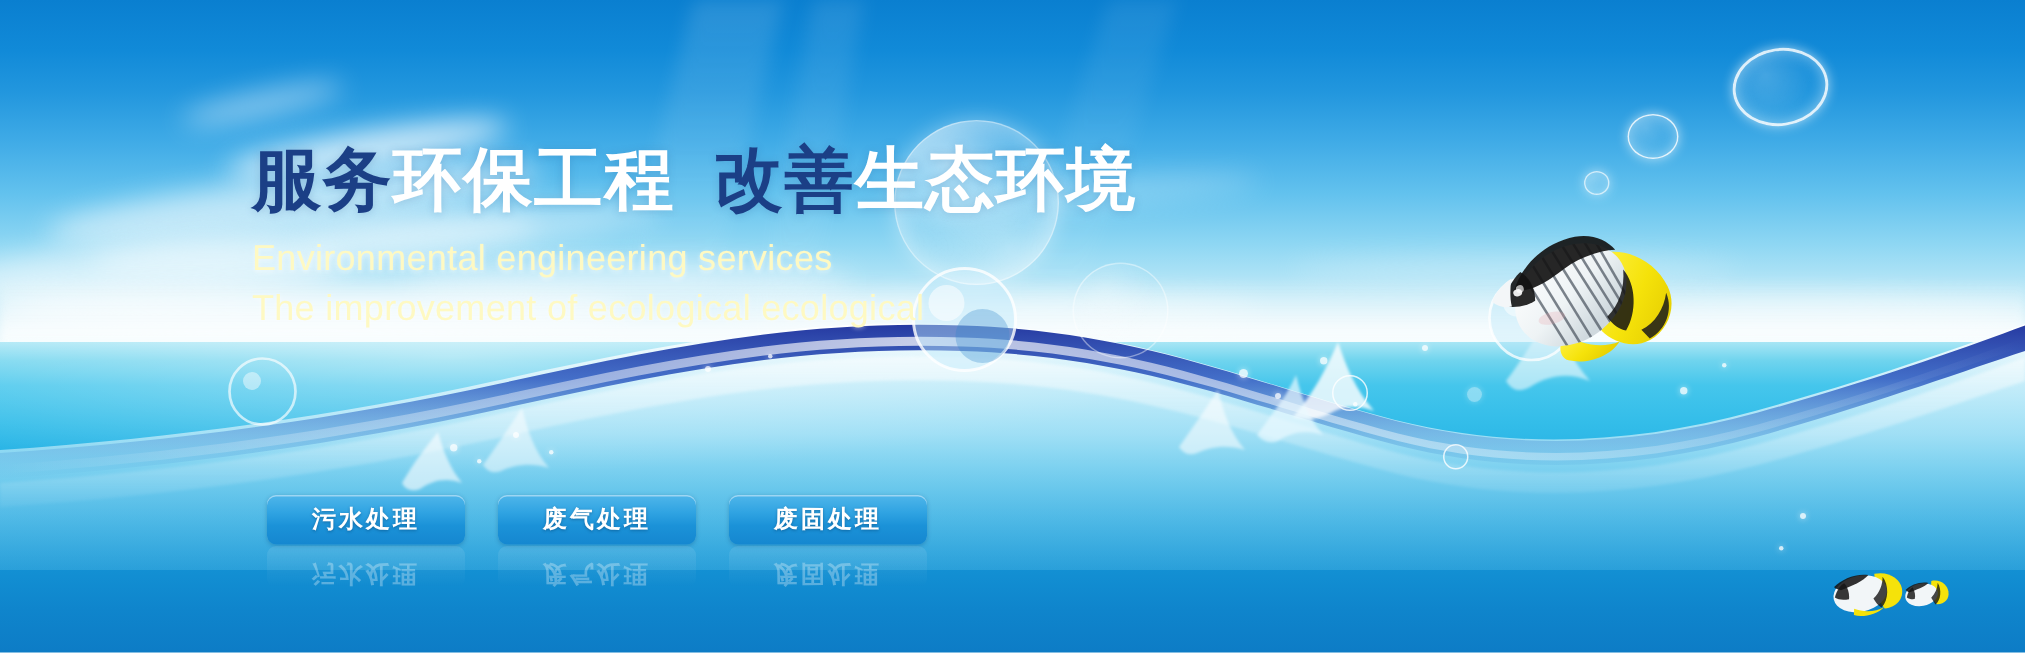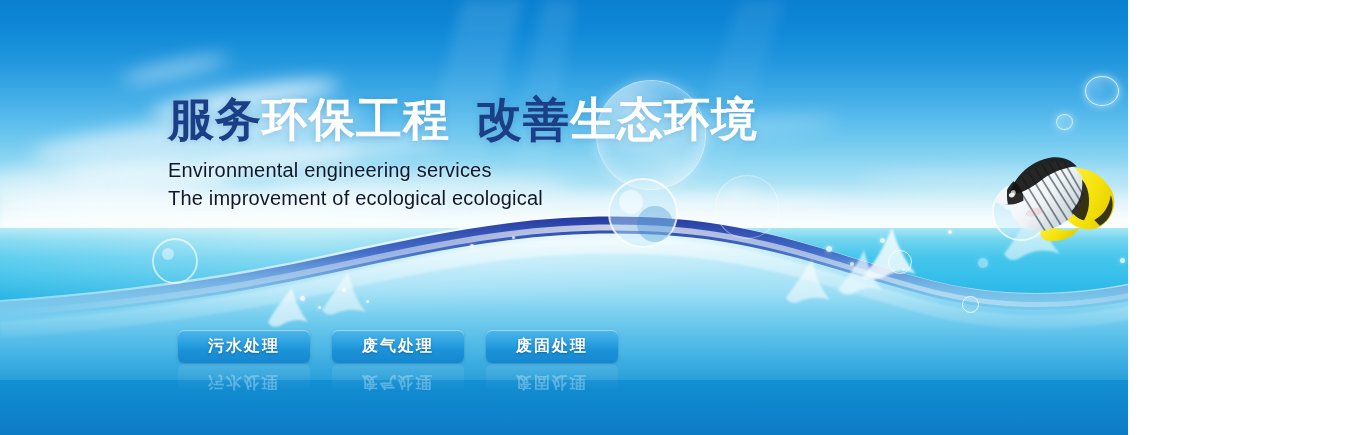--- a/index.html
+++ b/index.html
@@ -1,20 +1,20 @@
 <!DOCTYPE html>
 <html><head>
 <meta charset="utf-8">
 <style>
   html,body{margin:0;padding:0;background:#fff;}
   body{font-family:"Liberation Sans","DejaVu Sans",sans-serif;}
 
   #banner{
     position:relative;
-    width:1128px;height:435px;
+    width:1350px;height:435px;
     overflow:hidden;
     background:#0f7fc8;
   }
 
   
   .sky{
     position:absolute;left:0;top:0;width:1350px;height:240px;
     background:linear-gradient(to bottom,
       #0a7fd0 0%,
       #118ad8 14%,
@@ -118,22 +118,22 @@
   .headline{
     font-size:46px;font-weight:700;letter-spacing:1px;line-height:1.05;
     white-space:nowrap;
     text-shadow:0 1px 6px rgba(40,90,150,.22);
   }
   .hl-dark{color:#1b3f86;}
   .hl-light{color:#ffffff;}
   .hl-gap{display:inline-block;width:26px;}
 
   .sub{
-    color:#0f172a;
-    font-size:20px;
+    color:#fef9c3;
+    font-size:24px;
     line-height:1.32;
     letter-spacing:.2px;
     margin-top:14px;
     white-space:nowrap;
     text-shadow:0 1px 3px rgba(255,255,255,.5);
   }
   .sub div{margin-bottom:1px;}
 
   
   .btnrow{position:absolute;left:178px;top:330px;display:flex;gap:22px;text-align:center;}

